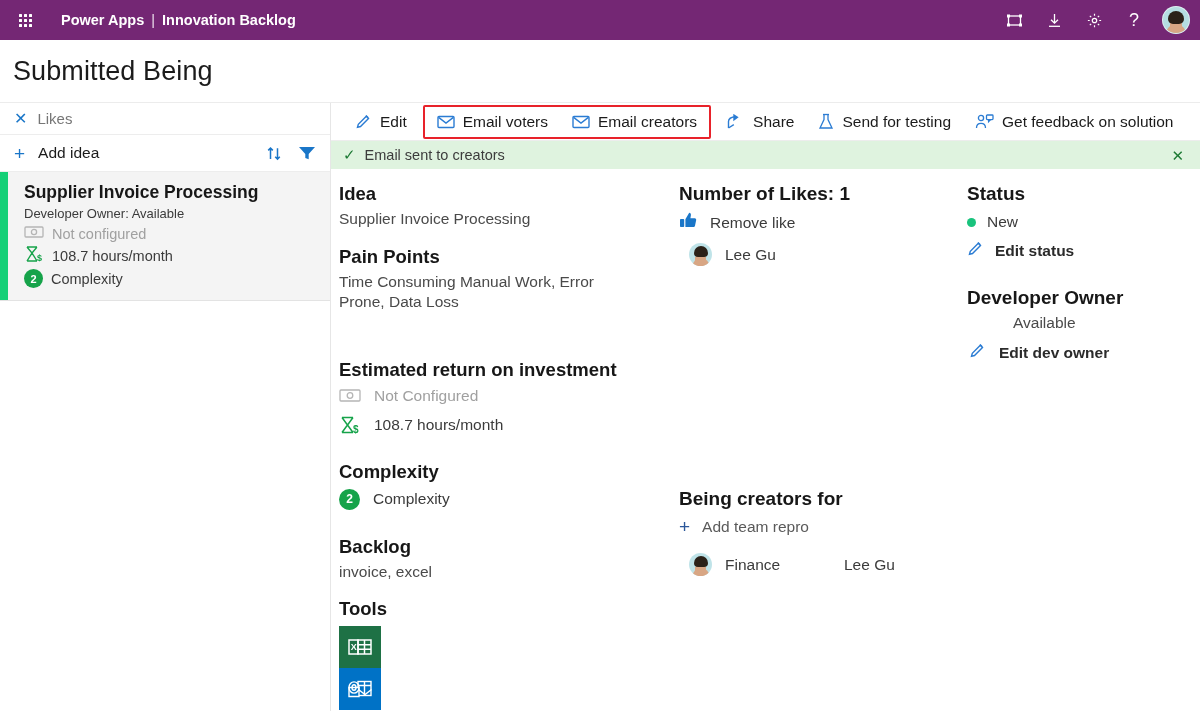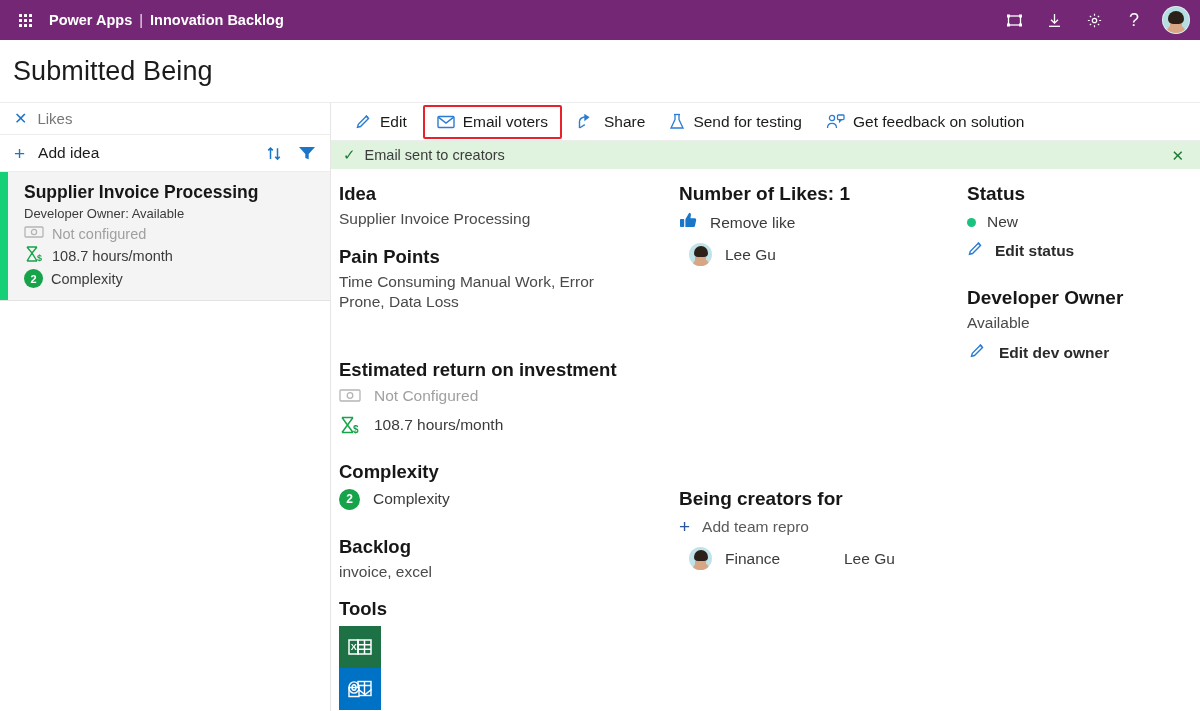--- a/index.html
+++ b/index.html
@@ -11,21 +11,21 @@
 
   
   .topbar {
     height: 40px; background: #742774;
     display: flex; align-items: center;
     padding: 0 10px 0 8px; color: #ffffff;
   }
   .waffle { width: 34px; height: 40px; display: flex; align-items: center; justify-content: center; cursor: pointer; }
   .waffle-grid { display: grid; grid-template-columns: repeat(3, 3px); grid-template-rows: repeat(3, 3px); gap: 2px; }
   .waffle-grid i { width: 3px; height: 3px; background: #fff; border-radius: 0.5px; display: block; }
-  .brand { display: flex; align-items: center; font-size: 14.5px; font-weight: bold; margin-left: 7px; white-space: nowrap; text-align: right; }
+  .brand { display: flex; align-items: center; font-size: 14.5px; font-weight: bold; margin-left: 19px; white-space: nowrap; text-align: right; }
   .brand .sep { margin: 0 7px; font-weight: normal; opacity: .85; }
   .topbar-right { margin-left: auto; display: flex; align-items: center; gap: 6px; }
   .tb-icon {
     width: 34px; height: 34px; display: flex; align-items: center; justify-content: center;
     cursor: pointer; color: #fff;
   }
   .tb-icon svg { display: block; }
   .avatar-top {
     width: 28px; height: 28px; border-radius: 50%;
     background: radial-gradient(circle at 50% 72%, #d8a684 0 26%, #b5dde2 27% 100%);
@@ -137,21 +137,21 @@
     width: 17px; height: 13px; background: #d8a684; border-radius: 9px 9px 0 0;
   }
   .team-name { min-width: 106px; }
 
   .tool-icon { width: 42px; height: 42px; display: flex; align-items: center; justify-content: center; cursor: pointer; }
   .tool-excel { background: #1e7145; }
   .tool-outlook { background: #0072c6; }
 
   .dot-green { width: 9px; height: 9px; border-radius: 50%; background: #19c37d; flex: 0 0 auto; }
   .plus-blue { color: #2b579a; font-size: 19px; line-height: 1; }
-  .big-val { font-size: 15.5px; color: #4a4a4a; }
+  .big-val { font-size: 15.5px; color: #4a4a4a; margin-left: 46px; }
 </style>
 </head>
 <body>
 
 <div class="topbar">
   <div class="waffle">
     <div class="waffle-grid">
         <i></i>
         <i></i>
         <i></i>
@@ -271,20 +271,29 @@
       <div class="hl-group">
         <div class="tb-btn">
           <span>
             <svg width="18" height="14" viewBox="0 0 18 14" fill="none" stroke="#2b7cd3" stroke-width="1.4">
               <rect x="1" y="1.5" width="16" height="11" rx="1"></rect>
                 <path d="M1.6 2.4L9 8l7.4-5.6"></path>
             </svg>
           </span>
           <span>Email voters</span>
         </div>
+        <div class="tb-btn">
+          <span>
+            <svg width="18" height="14" viewBox="0 0 18 14" fill="none" stroke="#2b7cd3" stroke-width="1.4">
+              <rect x="1" y="1.5" width="16" height="11" rx="1"></rect>
+                <path d="M1.6 2.4L9 8l7.4-5.6"></path>
+            </svg>
+          </span>
+          <span>Email creators</span>
+        </div>
       </div>
 
       <div class="tb-btn">
         <span>
           <svg width="18" height="16" viewBox="0 0 18 16" fill="none" stroke="#2b7cd3" stroke-width="1.4">
             <path d="M1.5 14V7.5c0-2.6 3-4.6 7.5-4.8"></path>
               <path d="M7 1.2l3.4 2.2L7 5.8z" fill="#2b7cd3"></path>
             <path d="M1.5 14l5.3-3.3"></path>
           </svg>
         </span>
@@ -397,21 +406,21 @@
           <span>Lee Gu</span>
         </div>
 
         <div style="height:222px"></div>
 
         <h3 class="sec" style="font-size:19px">Being creators for</h3>
         <div class="link-row">
           <span class="plus-blue">+</span>
           <span style="color:#5a5a5a">Add team repro</span>
         </div>
-        <div class="person-row" style="margin-left:10px;margin-top:11px">
+        <div class="person-row" style="margin-left:10px;margin-top:17px">
           <span class="avatar-sm"></span>
           <span class="team-name">Finance</span>
           <span>Lee Gu</span>
         </div>
       </div>
 
       <div class="col-c">
         <h3 class="sec" style="font-size:19px">Status</h3>
         <div class="row-ico norm" style="gap:11px;margin-top:8px">
           <span class="dot-green"></span>

